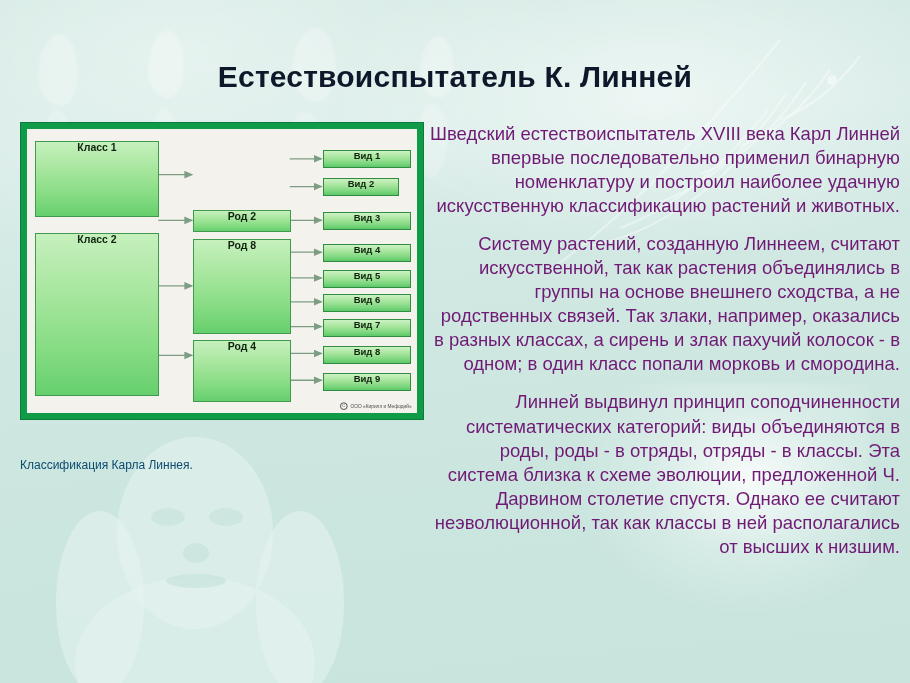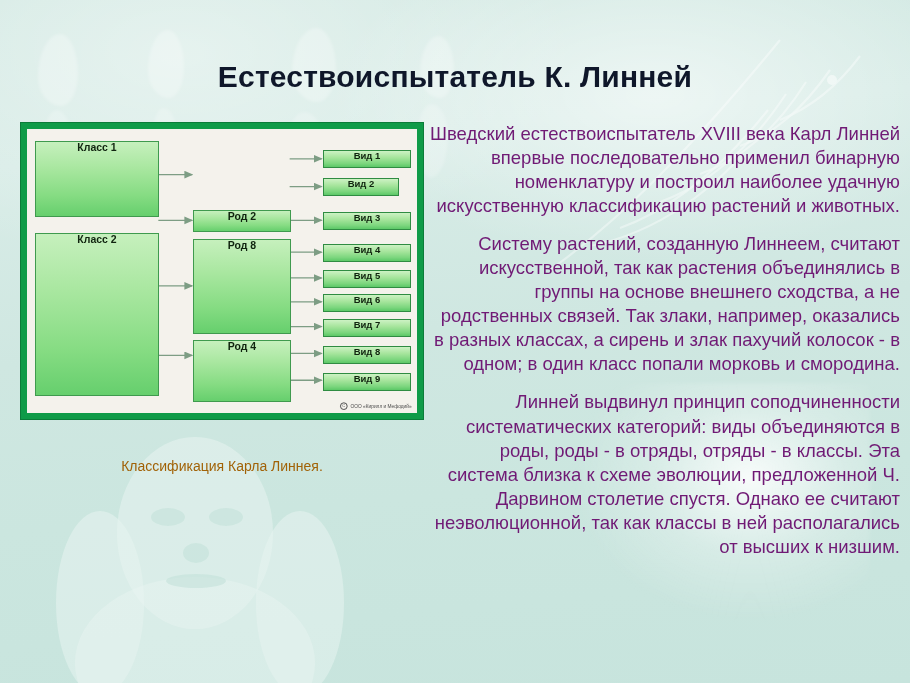--- a/index.html
+++ b/index.html
@@ -150,23 +150,23 @@
     font-size: 4.2px;
     line-height: 5.4px;
     text-align: center;
   }
 
   
   #caption {
     position: absolute;
     left: 20px; top: 458px;
     width: 404px;
-    text-align: center;
-    font-size: 14px;
-    color: #a16207;
+    text-align: left;
+    font-size: 12px;
+    color: #0c4a6e;
   }
 
   
   #body-text {
     position: absolute;
     left: 428px; top: 122px;
     width: 472px;
     color: #701a75;
     font-size: 18.5px;
     line-height: 1.30;

